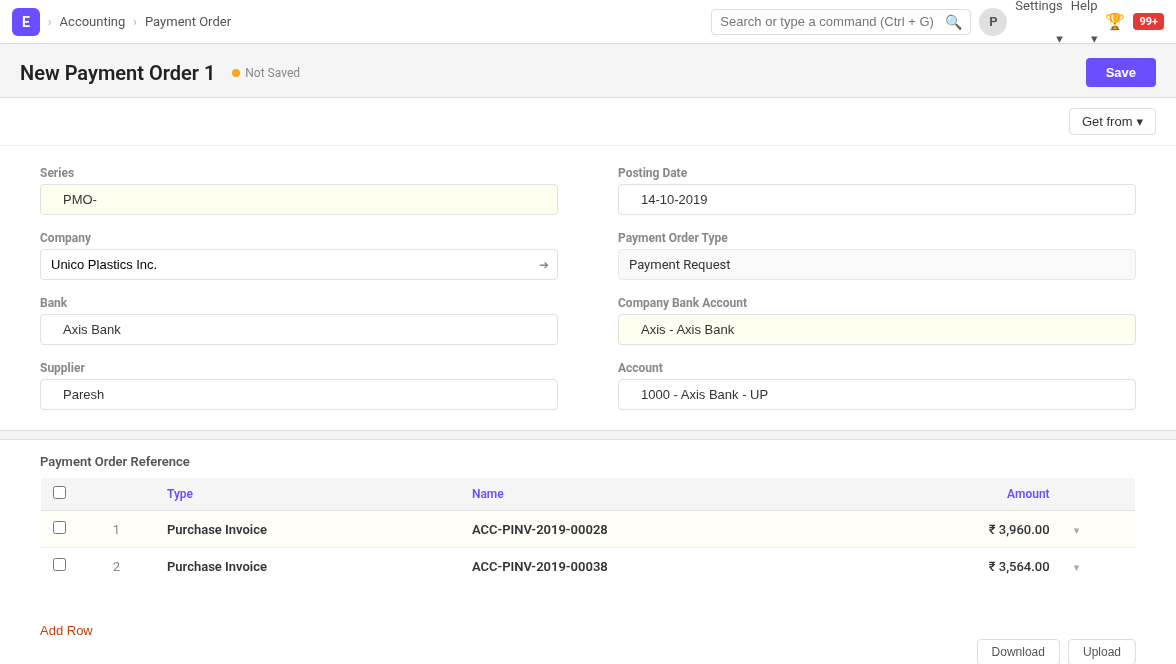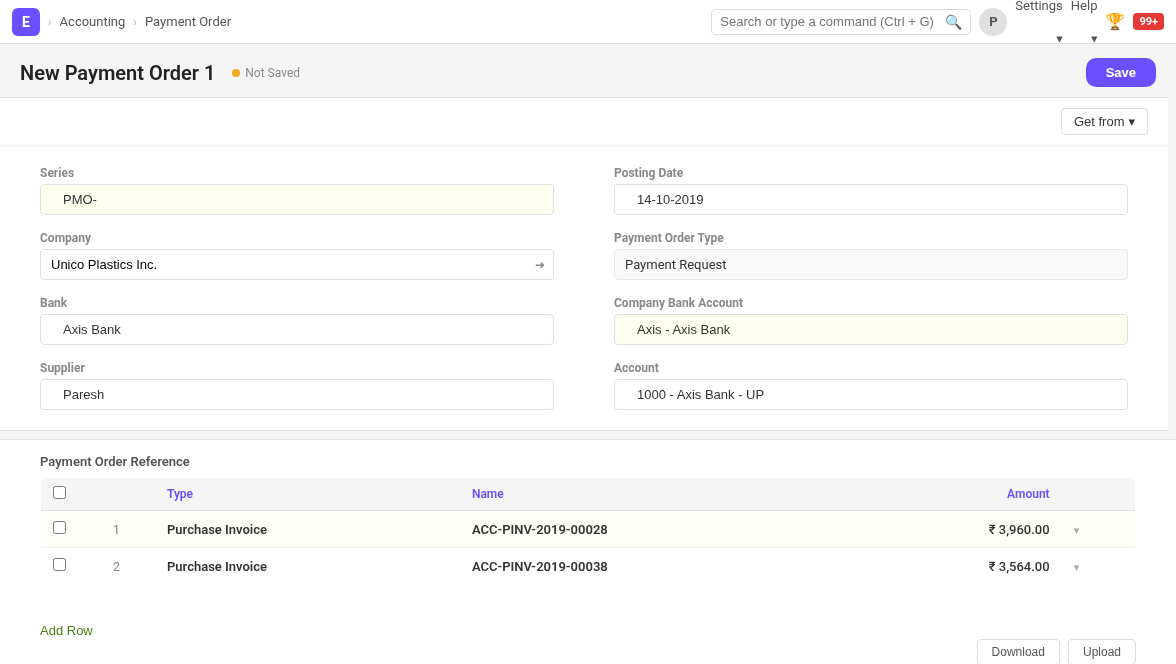--- a/index.html
+++ b/index.html
@@ -79,31 +79,31 @@
     .page-title { font-size: 20px; font-weight: 600; color: #222; }
     .not-saved-badge {
       display: flex; align-items: center; gap: 5px;
       font-size: 12px; color: #888;
     }
     .not-saved-dot { width: 8px; height: 8px; background: #f5a623; border-radius: 50%; }
     .save-btn {
       background: #6b4fff;
       color: #fff;
       border: none;
-      border-radius: 10px;
+      border-radius: 4px;
       padding: 7px 20px;
       font-size: 13px;
       font-weight: 600;
       cursor: pointer;
     }
 
     
     .form-section {
       background: #fff;
-      margin: 0 8px 0 0;
+      margin: 0 0 0 0;
       border-top: 1px solid #e0e0e0;
       border-bottom: 1px solid #e0e0e0;
     }
     .get-from-bar {
       display: flex;
       justify-content: flex-end;
       padding: 10px 20px;
       border-bottom: 1px solid #f0f0f0;
     }
     .get-from-btn {
@@ -201,21 +201,21 @@
     .dropdown-arrow { color: #aaa; font-size: 11px; }
     .table-actions {
       display: flex;
       justify-content: space-between;
       align-items: center;
       padding: 10px 40px 14px 40px;
     }
     .add-row-btn {
       background: transparent;
       border: none;
-      color: #4d7c0f;
+      color: #c2410c;
       font-size: 13px;
       cursor: pointer;
       padding: 4px 0;
     }
     .table-action-btns { display: flex; gap: 8px; }
     .action-btn {
       background: #fff;
       border: 1px solid #ddd;
       border-radius: 4px;
       padding: 5px 14px;

